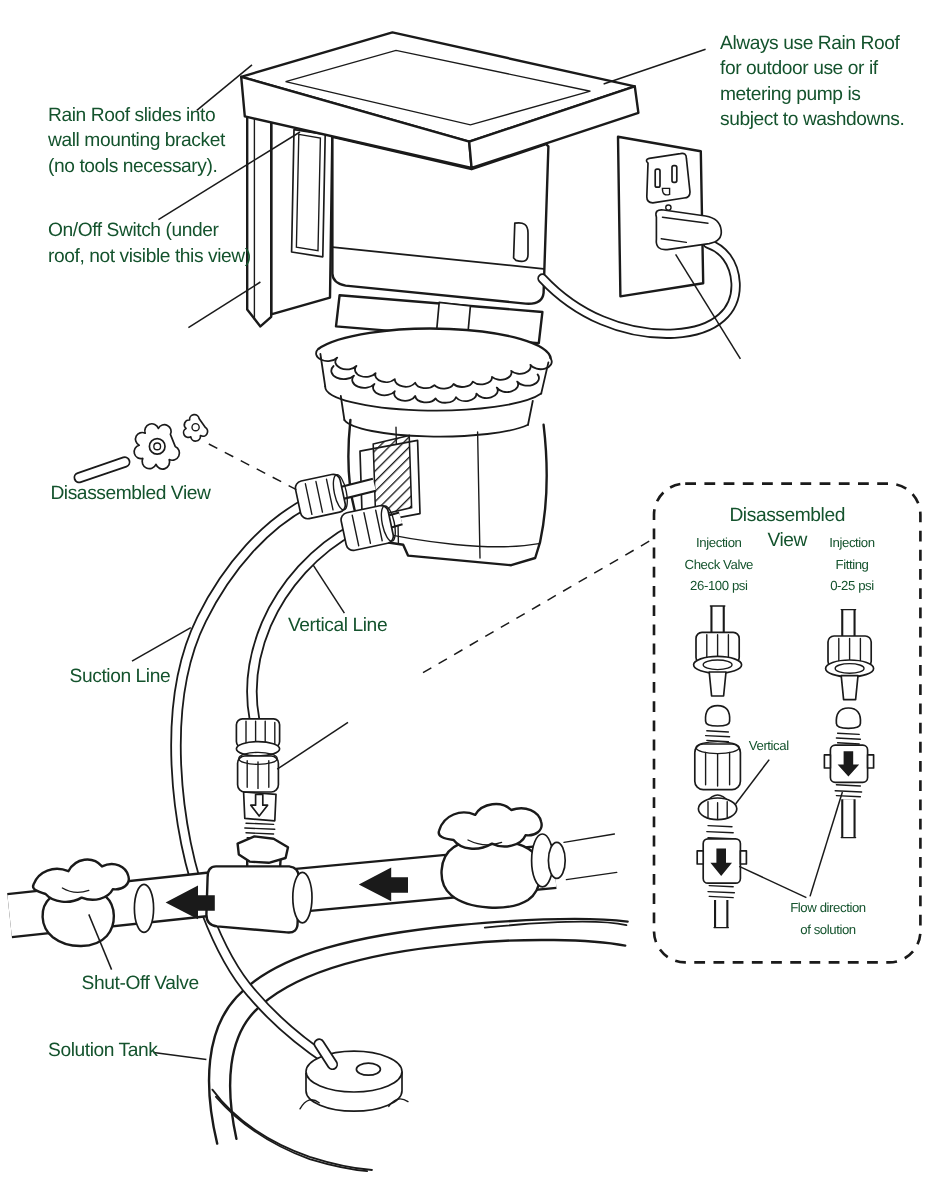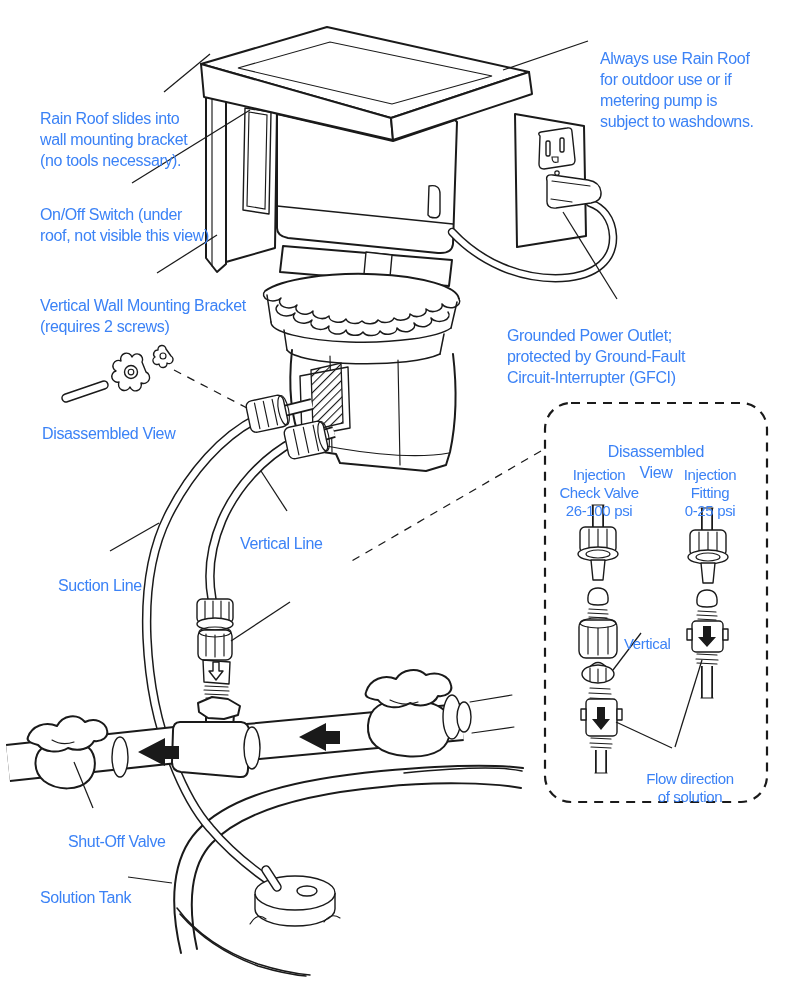--- a/index.html
+++ b/index.html
@@ -1,21 +1,21 @@
 <!DOCTYPE html>
 <html><head>
 <meta charset="utf-8">
 <style>
   html,body{margin:0;padding:0;background:#fff;}
   .stage{position:relative;width:789px;height:1000px;background:#fff;overflow:hidden;
          font-family:"Liberation Sans",sans-serif;}
   .stage svg{position:absolute;left:0;top:0;}
-  .lbl{position:absolute;color:#3b82f6;font-size:16px;line-height:21px;letter-spacing:-0.35px;
-       white-space:pre-line;margin-top:22px;}
-  .sm{font-size:15px;line-height:18px;}
+  .lbl{position:absolute;color:#14532d;font-size:16px;line-height:21px;letter-spacing:-0.35px;
+       white-space:pre-line;}
+  .sm{font-size:11px;line-height:18px;}
   .ctr{text-align:center;transform:translateX(-50%);}
   
   .o  {fill:none;stroke:#1a1a1a;stroke-width:2;stroke-linecap:round;stroke-linejoin:round;}
   .o15{fill:none;stroke:#1a1a1a;stroke-width:1.5;stroke-linecap:round;stroke-linejoin:round;}
   .of {fill:#fff;stroke:#1a1a1a;stroke-width:2;stroke-linejoin:round;}
   .of14{fill:#fff;stroke:#1a1a1a;stroke-width:1.4;stroke-linejoin:round;}
   .d  {fill:none;stroke:#1a1a1a;stroke-width:1.15;stroke-linecap:round;}
   .ldr{fill:none;stroke:#1a1a1a;stroke-width:1.25;}
   .blk{fill:#1a1a1a;stroke:none;}
   .t9 {fill:none;stroke:#1a1a1a;stroke-width:9.5;stroke-linecap:round;}
@@ -269,29 +269,24 @@
     <path class="ldr" d="M 672 748 L 616 722"></path>
     <path class="ldr" d="M 675 747 L 702 660"></path>
   </g>
 </svg>
 
 <div class="lbl" style="left:40px;top:86px">Rain Roof slides into
 wall mounting bracket
 (no tools necessary).</div>
 <div class="lbl" style="left:40px;top:182px">On/Off Switch (under
 roof, not visible this view)</div>
-<div class="lbl" style="left:40px;top:273px">Vertical Wall Mounting Bracket
-(requires 2 screws)</div>
 <div class="lbl" style="left:600px;top:26px">Always use Rain Roof
 for outdoor use or if
 metering pump is
 subject to washdowns.</div>
-<div class="lbl" style="left:507px;top:303px">Grounded Power Outlet;
-protected by Ground-Fault
-Circuit-Interrupter (GFCI)</div>
 <div class="lbl" style="left:42px;top:401px">Disassembled View</div>
 <div class="lbl" style="left:58px;top:553px">Suction Line</div>
 <div class="lbl" style="left:240px;top:511px">Vertical Line</div>
 <div class="lbl" style="left:68px;top:809px">Shut-Off Valve</div>
 <div class="lbl" style="left:40px;top:865px">Solution Tank</div>
 
 <div class="lbl ctr" style="left:656px;top:419px">Disassembled View</div>
 <div class="lbl sm ctr" style="left:599px;top:444px">Injection
 Check Valve
 26-100 psi</div>

